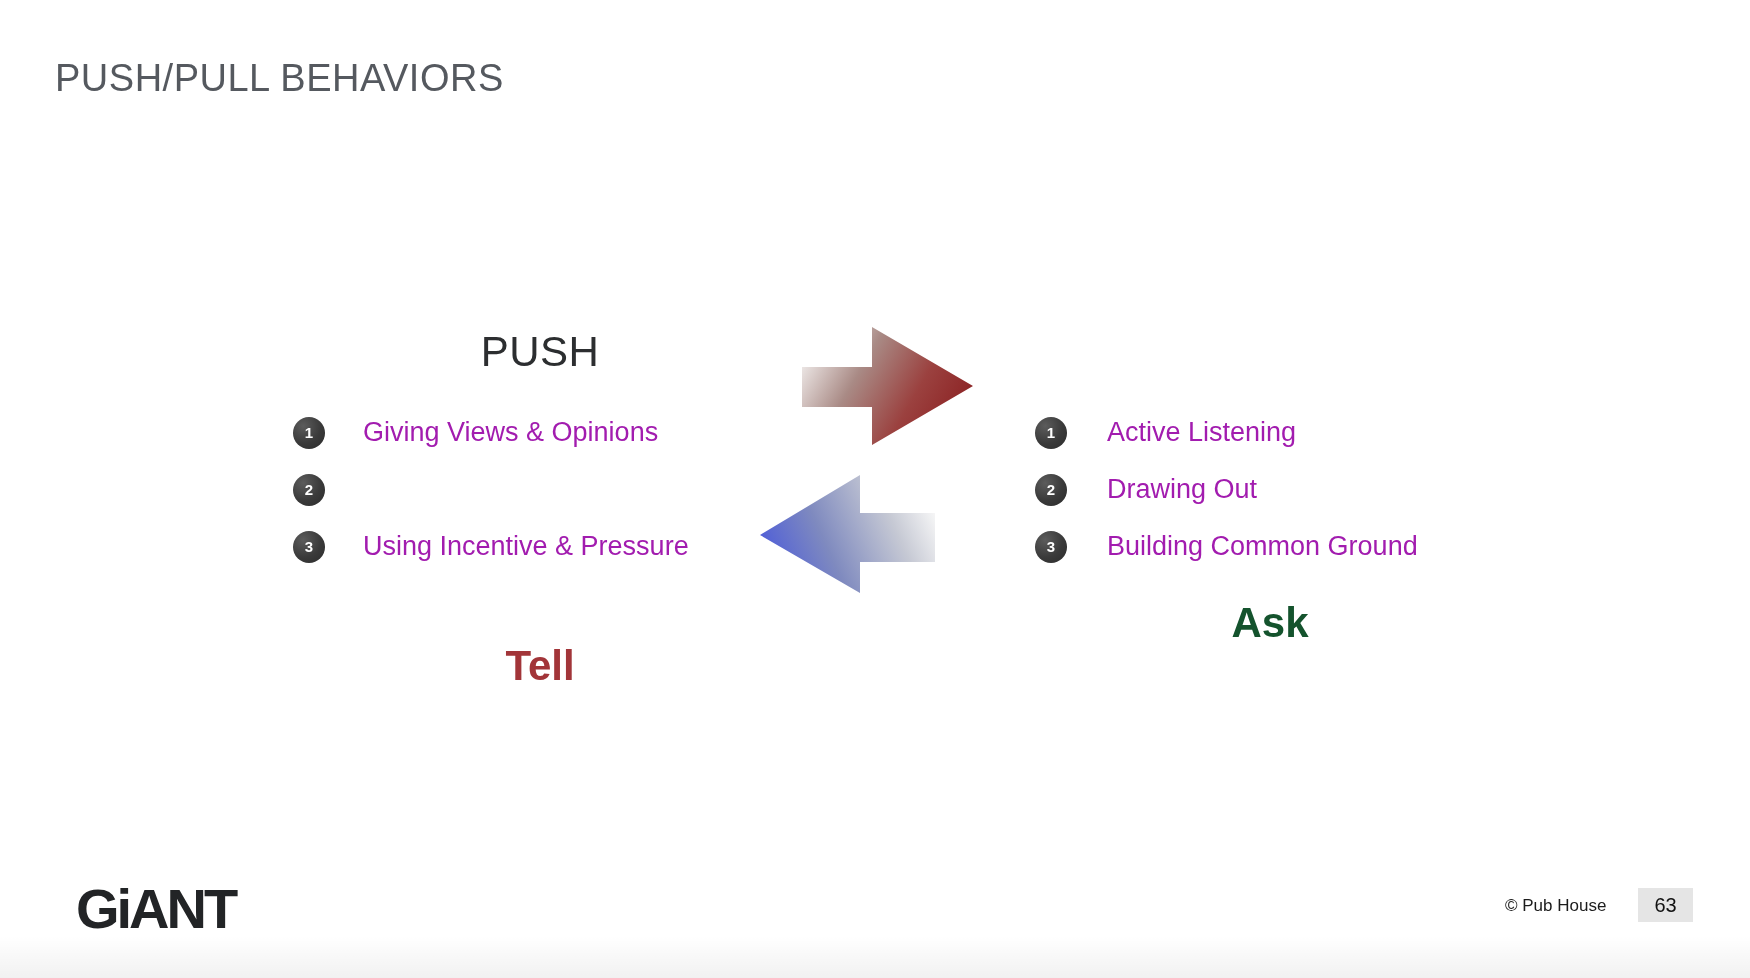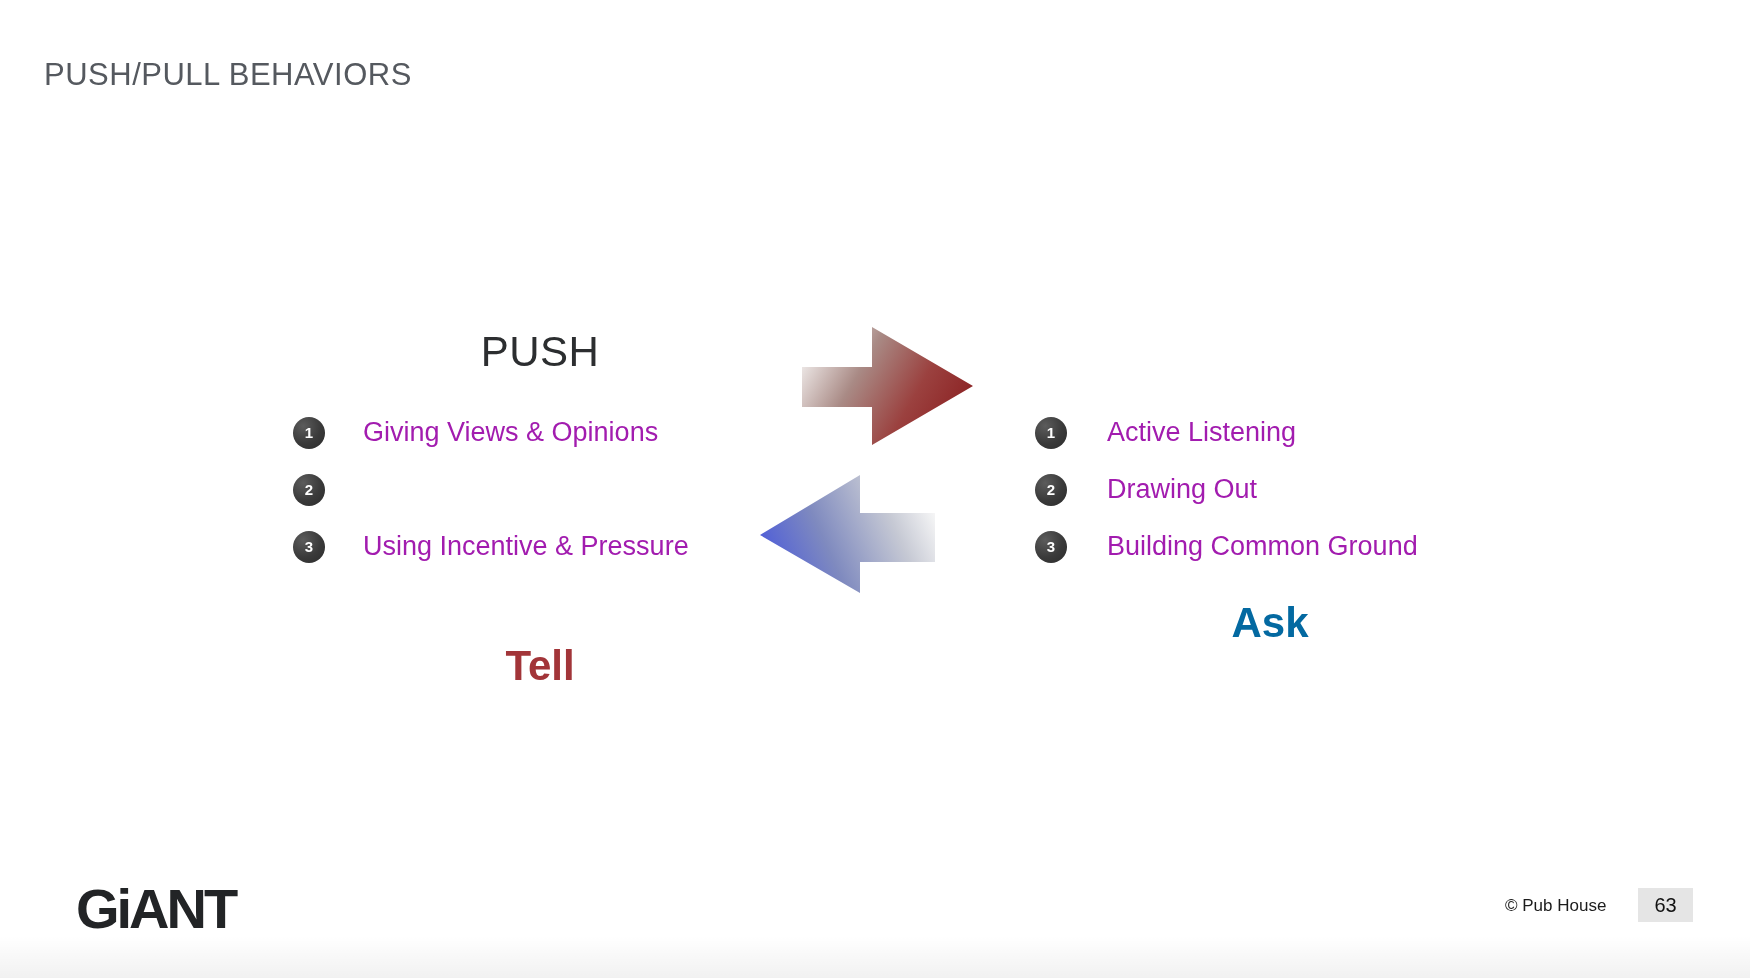--- a/index.html
+++ b/index.html
@@ -20,22 +20,22 @@
   .slide::after {
     content: "";
     position: absolute;
     left: 0; right: 0; bottom: 0;
     height: 42px;
     background: linear-gradient(180deg, rgba(0,0,0,0) 0%, rgba(0,0,0,0.055) 100%);
     pointer-events: none;
   }
   .slide-title {
     position: absolute;
-    left: 44px; top: 57px;
-    font-size: 31px;
+    left: 55px; top: 57px;
+    font-size: 38px;
     color: #55595F;
     letter-spacing: 0.5px;
   }
   
   .col-heading {
     position: absolute;
     font-size: 42px;
     font-weight: normal;
     color: #2C2E30;
     text-align: center;
@@ -175,19 +175,19 @@
     <div class="list-row">
       <div class="num-badge">2</div>
       <div class="item-label">Drawing Out</div>
     </div>
     <div class="list-row">
       <div class="num-badge">3</div>
       <div class="item-label">Building Common Ground</div>
     </div>
   </div>
 
-  <div class="keyword ask-keyword" style="color: #0369a1;">Ask</div>
+  <div class="keyword ask-keyword" style="color: #14532d;">Ask</div>
 
   <div class="logo">GiANT</div>
   <div class="copyright">© Pub House</div>
   <div class="page-number-box">63</div>
 
 </div>
 
 </body></html>

